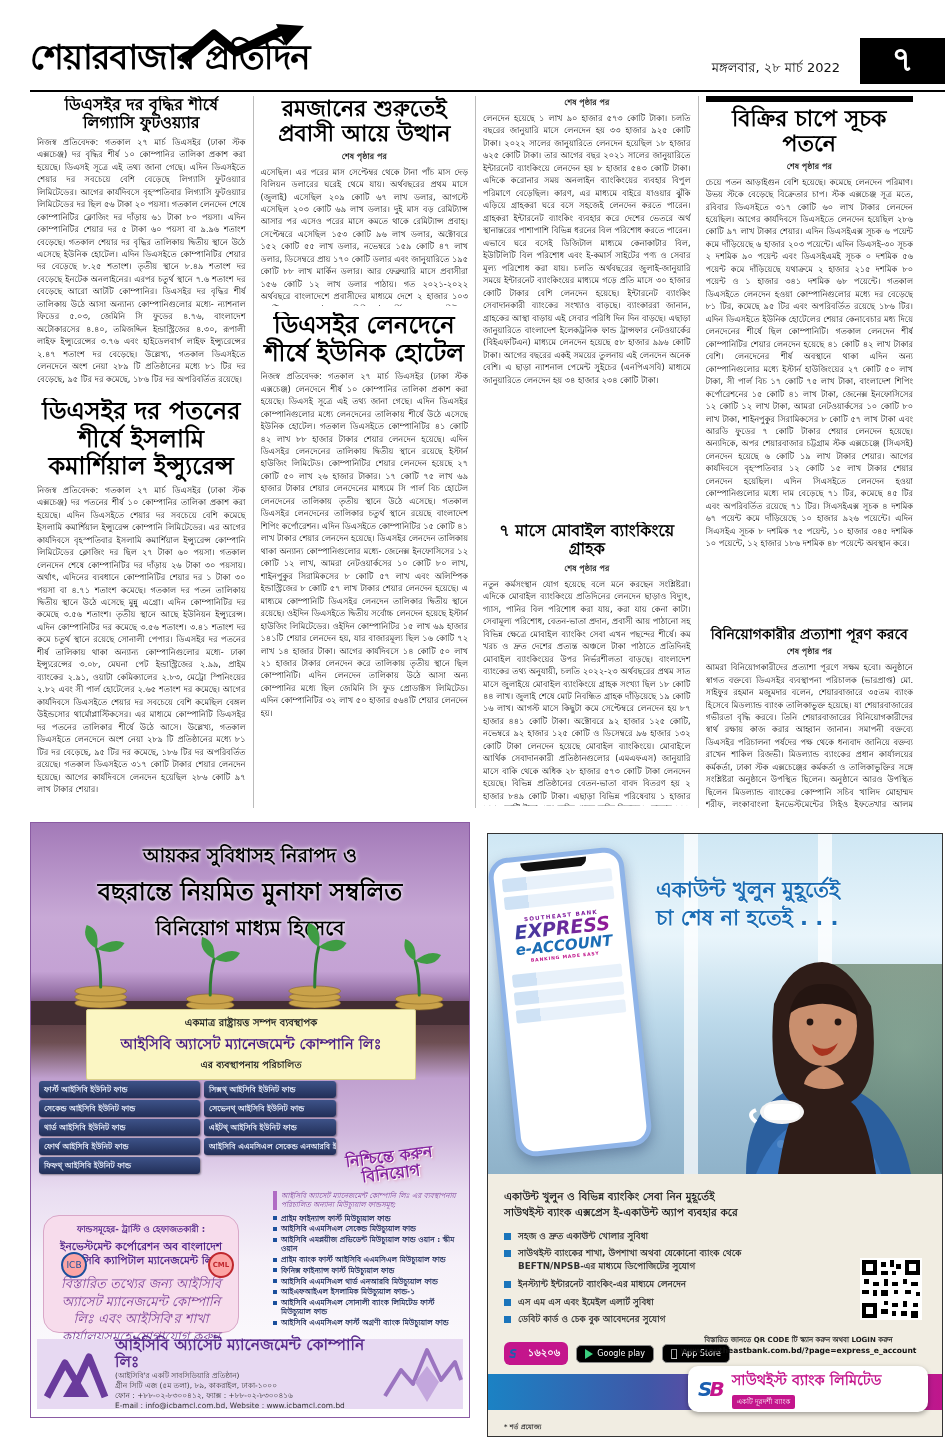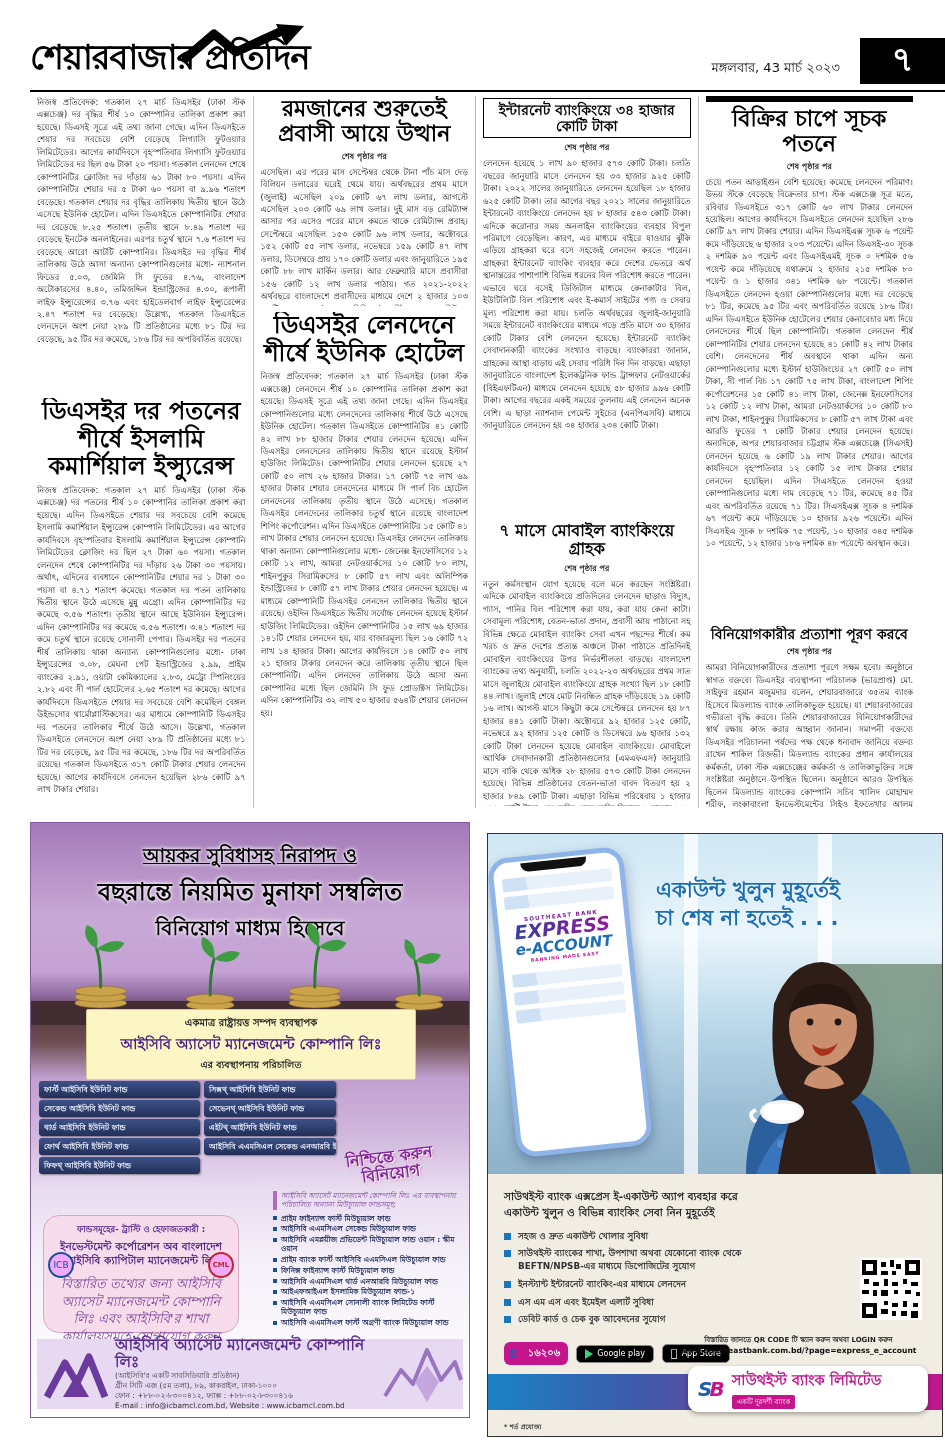--- a/index.html
+++ b/index.html
@@ -34,41 +34,41 @@
   .topbar { height:6px; background:#000; margin-bottom:4px; }
 
   
   .ad { position:absolute; overflow:hidden; }
 
   
   .ad-icb { left:30px; top:822px; width:440px; height:596px; border:1px solid #8a5ba3;
             background:linear-gradient(180deg,#a37ab8 0%, #c8a9d6 16%, #c4a2d4 25%, #8f6aa0 29%,
                        #55383f 32%, #6e4f53 37%, #c0a0cf 43%, #cfb6dc 52%, #e9ddf1 62%, #f6f1f9 74%, #ffffff 100%); }
   .icb-headline { position:absolute; left:0; top:18px; width:100%; text-align:center; color:#000; }
-  .icb-h1 { font-size:19px; font-weight:bold; text-shadow:0 0 3px #fff,0 0 5px #fff;text-decoration:underline; }
+  .icb-h1 { font-size:19px; font-weight:bold; text-shadow:0 0 3px #fff,0 0 5px #fff; }
   .icb-h2 { font-size:24px; font-weight:bold; text-shadow:0 0 3px #fff,0 0 5px #fff; }
   .icb-h3 { font-size:20px; font-weight:bold; text-shadow:0 0 3px #fff,0 0 5px #fff; }
   .icb-plants { position:absolute; left:0; top:92px; width:100%; height:110px; }
   .icb-yellow { position:absolute; left:55px; top:186px; width:330px; background:#fbf6c3; border:1px solid #d8cf8a;
                 text-align:center; padding:5px 6px 6px; border-radius:2px; }
   .icb-ytag { font-size:10px; color:#222; font-weight:bold; }
   .icb-yname { font-size:14.5px; color:#4b1e86; font-weight:bold; margin:1px 0; }
   .icb-ysub { font-size:9.5px; color:#222; font-weight:bold; }
   .icb-funds { position:absolute; left:8px; top:256px; width:424px; display:grid; grid-template-columns:38% 31% 31%; column-gap:4px; }
   .pill { background:linear-gradient(180deg,#3d5288,#222f58); color:#eef2ff; font-size:7.6px; font-weight:bold;
           padding:2px 5px; margin:2px 0; border-radius:3px; box-shadow:1px 1px 2px rgba(0,0,0,.4); white-space:nowrap; overflow:hidden; }
   .icb-badge { position:absolute; right:14px; top:326px; width:130px; text-align:center; transform:rotate(-7deg);
                font-size:16px; font-weight:bold; color:#8424a0; text-shadow:1px 1px 0 #fff,2px 2px 3px #d9b; line-height:1.05; }
   .icb-pink { position:absolute; left:12px; top:392px; width:196px; height:118px; background:#f7dcEC; background:#f7dcec;
               border:1px solid #d9a7c8; border-radius:16px; text-align:center; padding:8px 6px; }
   .icb-trustee-title { font-size:8.5px; color:#5b2d8e; font-weight:bold; line-height:1.3; }
   .icb-trustee-name { font-size:10.5px; color:#4b1e86; font-weight:bold; line-height:1.25; margin-top:5px; }
   .icb-logos { position:absolute; top:36px; left:4px; right:4px; display:flex; justify-content:space-between; }
   .icb-contact { font-size:13px; color:#7a3f97; font-style:italic; margin-top:8px; line-height:1.35; }
-  .circle-logo { width:26px; height:26px; border-radius:50%; background:#f0abfc; display:flex; align-items:center; justify-content:center; }
+  .circle-logo { width:26px; height:26px; border-radius:50%; background:#fca5a5; display:flex; align-items:center; justify-content:center;margin-left:13px; }
   .circle-logo.blue { border:2px solid #1b4f9c; color:#1b4f9c; font-size:9px; }
   .circle-logo.red { border:2px solid #c0272d; color:#c0272d; font-size:7px; font-weight:bold; }
   .icb-ofunds { position:absolute; left:242px; top:368px; width:192px; }
   .icb-ofunds-title { font-size:7.2px; color:#7a3f97; font-style:italic; line-height:1.3; border-left:4px solid #b06cc4;
                       padding-left:4px; margin-bottom:4px; }
   .ofund { display:flex; align-items:flex-start; margin:1.5px 0; }
   .ofund .sq { width:4px; height:4px; background:#1b4f9c; margin:2.5px 4px 0 0; flex:none; }
   .ofund span[data-item] { font-size:7.4px; font-weight:bold; color:#1d2a57; line-height:1.25; }
   .icb-footer { position:absolute; left:6px; right:6px; top:516px; height:70px; background:#e7d9f2; display:flex; align-items:center; }
   .icb-footer-logo { width:78px; flex:none; display:flex; justify-content:center; }
@@ -132,28 +132,29 @@
 <div class="page">
 
   <div class="masthead-row">
     <div class="masthead">
       <svg class="masthead-arrow" width="130" height="44" viewBox="0 0 130 44">
         <polyline points="6,34 34,10 56,28 104,6" fill="none" stroke="#000" stroke-width="9" stroke-linecap="round" stroke-linejoin="round"></polyline>
         <polygon points="96,0 124,2 106,22" fill="#000"></polygon>
       </svg>
       <span class="masthead-title">শেয়ারবাজার প্রতিদিন</span>
     </div>
-    <div class="dateline">মঙ্গলবার, 43 মার্চ ২০২৩</div>
+    <div class="dateline">মঙ্গলবার, ২৮ মার্চ 2022</div>
     <div class="pagenum-box">৭</div>
   </div>
   <div class="header-rule"></div>
 
   <main class="columns">
     <section class="col">
       <article class="article" style="height:296px">
+        <h2 class="headline h-md">ডিএসইর দর বৃদ্ধির শীর্ষে লিগ্যাসি ফুটওয়্যার</h2>
         <p class="body-text">নিজস্ব প্রতিবেদক: গতকাল ২৭ মার্চ ডিএসইর (ঢাকা স্টক এক্সচেঞ্জ) দর বৃদ্ধির শীর্ষ ১০ কোম্পানির তালিকা প্রকাশ করা হয়েছে। ডিএসই সূত্রে এই তথ্য জানা গেছে। এদিন ডিএসইতে শেয়ার দর সবচেয়ে বেশি বেড়েছে লিগ্যাসি ফুটওয়্যার লিমিটেডের। আগের কার্যদিবসে বৃহস্পতিবার লিগ্যাসি ফুটওয়্যার লিমিটেডের দর ছিল ৫৬ টাকা ২০ পয়সা। গতকাল লেনদেন শেষে কোম্পানিটির ক্লোজিং দর দাঁড়ায় ৬১ টাকা ৮০ পয়সা। এদিন কোম্পানিটির শেয়ার দর ৫ টাকা ৬০ পয়সা বা ৯.৯৬ শতাংশ বেড়েছে। গতকাল শেয়ার দর বৃদ্ধির তালিকায় দ্বিতীয় স্থানে উঠে এসেছে ইউনিক হোটেল। এদিন ডিএসইতে কোম্পানিটির শেয়ার দর বেড়েছে ৮.২৫ শতাংশ। তৃতীয় স্থানে ৮.৪৯ শতাংশ দর বেড়েছে ইনটেক অনলাইনের। এরপর চতুর্থ স্থানে ৭.৬ শতাংশ দর বেড়েছে আরো আটটি কোম্পানির। ডিএসইর দর বৃদ্ধির শীর্ষ তালিকায় উঠে আসা অন্যান্য কোম্পানিগুলোর মধ্যে- ন্যাশনাল ফিডের ৫.০৩, জেমিনি সি ফুডের ৪.৭৬, বাংলাদেশ অটোকারসের ৪.৪০, তমিজদ্দিন ইন্ডাস্ট্রিজের ৪.৩০, রূপালী লাইফ ইন্স্যুরেন্সের ৩.৭৬ এবং হাইডেলবার্গ লাইফ ইন্স্যুরেন্সের ২.৪৭ শতাংশ দর বেড়েছে। উল্লেখ্য, গতকাল ডিএসইতে লেনদেনে অংশ নেয়া ২৮৯ টি প্রতিষ্ঠানের মধ্যে ৮১ টির দর বেড়েছে, ৯৫ টির দর কমেছে, ১৮৬ টির দর অপরিবর্তিত রয়েছে।</p>
       </article>
       <article class="article" style="height:406px">
         <h2 class="headline h-xl">ডিএসইর দর পতনের শীর্ষে ইসলামি কমার্শিয়াল ইন্স্যুরেন্স</h2>
         <p class="body-text">নিজস্ব প্রতিবেদক: গতকাল ২৭ মার্চ ডিএসইর (ঢাকা স্টক এক্সচেঞ্জ) দর পতনের শীর্ষ ১০ কোম্পানির তালিকা প্রকাশ করা হয়েছে। এদিন ডিএসইতে শেয়ার দর সবচেয়ে বেশি কমেছে ইসলামি কমার্শিয়াল ইন্স্যুরেন্স কোম্পানি লিমিটেডের। এর আগের কার্যদিবসে বৃহস্পতিবার ইসলামি কমার্শিয়াল ইন্স্যুরেন্স কোম্পানি লিমিটেডের ক্লোজিং দর ছিল ২৭ টাকা ৬০ পয়সা। গতকাল লেনদেন শেষে কোম্পানিটির দর দাঁড়ায় ২৬ টাকা ৩০ পয়সায়। অর্থাৎ, এদিনের ব্যবধানে কোম্পানিটির শেয়ার দর ১ টাকা ৩০ পয়সা বা ৪.৭১ শতাংশ কমেছে। গতকাল দর পতন তালিকায় দ্বিতীয় স্থানে উঠে এসেছে মুন্নু এগ্রো। এদিন কোম্পানিটির দর কমেছে ৩.৫৬ শতাংশ। তৃতীয় স্থানে আছে ইউনিয়ন ইন্স্যুরেন্স। এদিন কোম্পানিটির দর কমেছে ৩.৫৬ শতাংশ। ৩.৪১ শতাংশ দর কমে চতুর্থ স্থানে রয়েছে সোনালী পেপার। ডিএসইর দর পতনের শীর্ষ তালিকায় থাকা অন্যান্য কোম্পানিগুলোর মধ্যে- ঢাকা ইন্স্যুরেন্সের ৩.০৮, মেঘনা পেট ইন্ডাস্ট্রিজের ২.৯৯, প্রাইম ব্যাংকের ২.৯১, ওয়াটা কেমিক্যালের ২.৮৩, মেট্রো স্পিনিংয়ের ২.৮২ এবং সী পার্ল হোটেলের ২.৬৫ শতাংশ দর কমেছে। আগের কার্যদিবসে ডিএসইতে শেয়ার দর সবচেয়ে বেশি কমেছিল বেঙ্গল উইন্ডসোর থার্মোপ্লাস্টিকসের। এর মাধ্যমে কোম্পানিটি ডিএসইর দর পতনের তালিকার শীর্ষে উঠে আসে। উল্লেখ্য, গতকাল ডিএসইতে লেনদেনে অংশ নেয়া ২৮৯ টি প্রতিষ্ঠানের মধ্যে ৮১ টির দর বেড়েছে, ৯৫ টির দর কমেছে, ১৮৬ টির দর অপরিবর্তিত রয়েছে। গতকাল ডিএসইতে ৩১৭ কোটি টাকার শেয়ার লেনদেন হয়েছে। আগের কার্যদিবসে লেনদেন হয়েছিল ২৮৬ কোটি ৯৭ লাখ টাকার শেয়ার।</p>
       </article>
     </section>
 
     <section class="col">
       <article class="article" style="height:210px">
@@ -162,21 +163,20 @@
         <p class="body-text">এসেছিল। এর পরের মাস সেপ্টেম্বর থেকে টানা পাঁচ মাস দেড় বিলিয়ন ডলারের ঘরেই থেমে যায়। অর্থবছরের প্রথম মাসে (জুলাই) এসেছিল ২০৯ কোটি ৬৭ লাখ ডলার, আগস্টে এসেছিল ২০৩ কোটি ৬৯ লাখ ডলার। দুই মাস বড় রেমিট্যান্স আসার পর এসেও পরের মাসে কমতে থাকে রেমিট্যান্স প্রবাহ। সেপ্টেম্বরে এসেছিল ১৫৩ কোটি ৯৬ লাখ ডলার, অক্টোবরে ১৫২ কোটি ৫৫ লাখ ডলার, নভেম্বরে ১৫৯ কোটি ৪৭ লাখ ডলার, ডিসেম্বরে প্রায় ১৭০ কোটি ডলার এবং জানুয়ারিতে ১৯৫ কোটি ৮৮ লাখ মার্কিন ডলার। আর ফেব্রুয়ারি মাসে প্রবাসীরা ১৫৬ কোটি ১২ লাখ ডলার পাঠায়। গত ২০২১-২০২২ অর্থবছরে বাংলাদেশে প্রবাসীদের মাধ্যমে দেশে ২ হাজার ১০৩ কোটি ১৭ লাখ (২১.০৩ বিলিয়ন) মার্কিন ডলার রেমিট্যান্স এসেছিল। এটি তার আগের অর্থবছরের চেয়ে ১৫ দশমিক ১২ শতাংশ কম। ২০২০-২০২১ অর্থবছরে ২ হাজার ৪৭৭ কোটি ৭৭ লাখ (২৪ দশমিক ৭৭ বিলিয়ন) ডলারের রেমিট্যান্স এসেছিল।</p>
       </article>
       <article class="article" style="height:492px">
         <h2 class="headline h-xl">ডিএসইর লেনদেনে শীর্ষে ইউনিক হোটেল</h2>
         <p class="body-text">নিজস্ব প্রতিবেদক: গতকাল ২৭ মার্চ ডিএসইর (ঢাকা স্টক এক্সচেঞ্জ) লেনদেনে শীর্ষ ১০ কোম্পানির তালিকা প্রকাশ করা হয়েছে। ডিএসই সূত্রে এই তথ্য জানা গেছে। এদিন ডিএসইর কোম্পানিগুলোর মধ্যে লেনদেনের তালিকায় শীর্ষে উঠে এসেছে ইউনিক হোটেল। গতকাল ডিএসইতে কোম্পানিটির ৪১ কোটি ৪২ লাখ ৮৮ হাজার টাকার শেয়ার লেনদেন হয়েছে। এদিন ডিএসইর লেনদেনের তালিকায় দ্বিতীয় স্থানে রয়েছে ইস্টার্ন হাউজিং লিমিটেড। কোম্পানিটির শেয়ার লেনদেন হয়েছে ২৭ কোটি ৫০ লাখ ২৬ হাজার টাকার। ১৭ কোটি ৭৫ লাখ ৬৯ হাজার টাকার শেয়ার লেনদেনের মাধ্যমে সি পার্ল বিচ হোটেল লেনদেনের তালিকায় তৃতীয় স্থানে উঠে এসেছে। গতকাল ডিএসইর লেনদেনের তালিকার চতুর্থ স্থানে রয়েছে বাংলাদেশ শিপিং কর্পোরেশন। এদিন ডিএসইতে কোম্পানিটির ১৫ কোটি ৪১ লাখ টাকার শেয়ার লেনদেন হয়েছে। ডিএসইর লেনদেন তালিকায় থাকা অন্যান্য কোম্পানিগুলোর মধ্যে- জেনেক্স ইনফোসিসের ১২ কোটি ১২ লাখ, আমরা নেটওয়ার্কসের ১০ কোটি ৮০ লাখ, শাইনপুকুর সিরামিকসের ৮ কোটি ৫৭ লাখ এবং অলিম্পিক ইন্ডাস্ট্রিজের ৮ কোটি ৫৭ লাখ টাকার শেয়ার লেনদেন হয়েছে। এ মাধ্যমে কোম্পানিটি ডিএসইর লেনদেন তালিকার দ্বিতীয় স্থানে রয়েছে। ওইদিন ডিএসইতে দ্বিতীয় সর্বোচ্চ লেনদেন হয়েছে ইস্টার্ন হাউজিং লিমিটেডের। ওইদিন কোম্পানিটির ১৫ লাখ ৬৯ হাজার ১৪১টি শেয়ার লেনদেন হয়, যার বাজারমূল্য ছিল ১৬ কোটি ৭২ লাখ ১৪ হাজার টাকা। আগের কার্যদিবসে ১৪ কোটি ৫০ লাখ ২১ হাজার টাকার লেনদেন করে তালিকায় তৃতীয় স্থানে ছিল কোম্পানিটি। এদিন লেনদেন তালিকায় উঠে আসা অন্য কোম্পানির মধ্যে ছিল জেমিনি সি ফুড প্রোডাক্টস লিমিটেড। এদিন কোম্পানিটির ৩২ লাখ ৫০ হাজার ৫৬৪টি শেয়ার লেনদেন হয়।</p>
       </article>
     </section>
 
     <section class="col">
       <article class="article" style="height:420px">
-        <h2 class="headline h-sm boxed">ইন্টারনেট ব্যাংকিংয়ে ৩৪ হাজার কোটি টাকা</h2>
         <div class="kicker">শেষ পৃষ্ঠার পর</div>
         <p class="body-text">লেনদেন হয়েছে ১ লাখ ৯০ হাজার ৫৭৩ কোটি টাকা। চলতি বছরের জানুয়ারি মাসে লেনদেন হয় ৩৩ হাজার ৯২৫ কোটি টাকা। ২০২২ সালের জানুয়ারিতে লেনদেন হয়েছিল ১৮ হাজার ৬২৫ কোটি টাকা। তার আগের বছর ২০২১ সালের জানুয়ারিতে ইন্টারনেট ব্যাংকিংয়ে লেনদেন হয় ৮ হাজার ৫৪৩ কোটি টাকা। এদিকে করোনার সময় অনলাইন ব্যাংকিংয়ের ব্যবহার বিপুল পরিমাণে বেড়েছিল। কারণ, এর মাধ্যমে বাইরে যাওয়ার ঝুঁকি এড়িয়ে গ্রাহকরা ঘরে বসে সহজেই লেনদেন করতে পারেন। গ্রাহকরা ইন্টারনেট ব্যাংকিং ব্যবহার করে দেশের ভেতরে অর্থ স্থানান্তরের পাশাপাশি বিভিন্ন ধরনের বিল পরিশোধ করতে পারেন। এভাবে ঘরে বসেই ডিজিটাল মাধ্যমে কেনাকাটার বিল, ইউটিলিটি বিল পরিশোধ এবং ই-কমার্স সাইটের পণ্য ও সেবার মূল্য পরিশোধ করা যায়। চলতি অর্থবছরের জুলাই-জানুয়ারি সময়ে ইন্টারনেট ব্যাংকিংয়ের মাধ্যমে গড়ে প্রতি মাসে ৩০ হাজার কোটি টাকার বেশি লেনদেন হয়েছে। ইন্টারনেট ব্যাংকিং সেবাদানকারী ব্যাংকের সংখ্যাও বাড়ছে। ব্যাংকাররা জানান, গ্রাহকের আস্থা বাড়ায় এই সেবার পরিধি দিন দিন বাড়ছে। এছাড়া জানুয়ারিতে বাংলাদেশ ইলেকট্রনিক ফান্ড ট্রান্সফার নেটওয়ার্কের (বিইএফটিএন) মাধ্যমে লেনদেন হয়েছে ৫৮ হাজার ৯৯৬ কোটি টাকা। আগের বছরের একই সময়ের তুলনায় এই লেনদেন অনেক বেশি। এ ছাড়া ন্যাশনাল পেমেন্ট সুইচের (এনপিএসবি) মাধ্যমে জানুয়ারিতে লেনদেন হয় ৩৪ হাজার ২৩৪ কোটি টাকা।</p>
       </article>
       <article class="article" style="height:284px">
         <h2 class="headline h-md">৭ মাসে মোবাইল ব্যাংকিংয়ে গ্রাহক</h2>
         <div class="kicker">শেষ পৃষ্ঠার পর</div>
         <p class="body-text">নতুন কর্মসংস্থান যোগ হয়েছে বলে মনে করছেন সংশ্লিষ্টরা। এদিকে মোবাইল ব্যাংকিংয়ে প্রতিদিনের লেনদেন ছাড়াও বিদ্যুৎ, গ্যাস, পানির বিল পরিশোধ করা যায়, করা যায় কেনা কাটা। সেবামূল্য পরিশোধ, বেতন-ভাতা প্রদান, প্রবাসী আয় পাঠানো সহ বিভিন্ন ক্ষেত্রে মোবাইল ব্যাংকিং সেবা এখন পছন্দের শীর্ষে। কম খরচ ও দ্রুত দেশের প্রত্যন্ত অঞ্চলে টাকা পাঠাতে প্রতিদিনই মোবাইল ব্যাংকিংয়ের উপর নির্ভরশীলতা বাড়ছে। বাংলাদেশ ব্যাংকের তথ্য অনুযায়ী, চলতি ২০২২-২৩ অর্থবছরের প্রথম সাত মাসে জুলাইয়ে মোবাইল ব্যাংকিংয়ে গ্রাহক সংখ্যা ছিল ১৮ কোটি ৪৪ লাখ। জুলাই শেষে মোট নিবন্ধিত গ্রাহক দাঁড়িয়েছে ১৯ কোটি ১৬ লাখ। আগস্ট মাসে কিছুটা কমে সেপ্টেম্বরে লেনদেন হয় ৮৭ হাজার ৪৪১ কোটি টাকা। অক্টোবরে ৯২ হাজার ১২৫ কোটি, নভেম্বরে ৯২ হাজার ১২৫ কোটি ও ডিসেম্বরে ৯৬ হাজার ১৩২ কোটি টাকা লেনদেন হয়েছে মোবাইল ব্যাংকিংয়ে। মোবাইলে আর্থিক সেবাদানকারী প্রতিষ্ঠানগুলোর (এমএফএস) জানুয়ারি মাসে বাকি থেকে অধিক ২৮ হাজার ৫৭৩ কোটি টাকা লেনদেন হয়েছে। বিভিন্ন প্রতিষ্ঠানের বেতন-ভাতা বাবদ বিতরণ হয় ২ হাজার ৮৪৯ কোটি টাকা। এছাড়া বিভিন্ন পরিষেবায় ১ হাজার ৯১১ কোটি টাকা এবং ব্যক্তি থেকে ব্যক্তি হিসাবে ৮ হাজার ৭৭২ কোটি টাকা লেনদেন হয়। বাংলাদেশ ব্যাংক ২০১০ সালে মোবাইল ব্যাংকিং কার্যক্রম চালু করে। ২০১১ সালের ৩১ মার্চ বেসরকারি খাতের ডাচ্-বাংলা ব্যাংকের মাধ্যমে দেশে প্রথম মোবাইল ফাইন্যান্সিয়াল সার্ভিসেস যাত্রা শুরু হয়। এর পরই ব্র্যাক ব্যাংকের সহযোগী প্রতিষ্ঠান হিসেবে মোবাইল ব্যাংকিংসেবা চালু করে বিকাশ।</p>
       </article>
     </section>
 
@@ -371,22 +371,22 @@
         <div class="phone-row"></div>
         <div class="phone-row"></div>
       </div>
       <div class="seb-headline">
         <div>একাউন্ট খুলুন মুহূর্তেই</div>
         <div>চা শেষ না হতেই . . .</div>
       </div>
     </div>
 
     <div class="seb-body">
+      <div class="seb-bh">একাউন্ট খুলুন ও বিভিন্ন ব্যাংকিং সেবা নিন মুহূর্তেই</div>
       <div class="seb-bh">সাউথইস্ট ব্যাংক এক্সপ্রেস ই-একাউন্ট অ্যাপ ব্যবহার করে</div>
-      <div class="seb-bh">একাউন্ট খুলুন ও বিভিন্ন ব্যাংকিং সেবা নিন মুহূর্তেই</div>
       <div class="seb-bullets">
           <div class="bullet">
             <span class="sq"></span>
             <span data-item="">সহজ ও দ্রুত একাউন্ট খোলার সুবিধা</span>
           </div>
           <div class="bullet">
             <span class="sq"></span>
             <span data-item="">সাউথইস্ট ব্যাংকের শাখা, উপশাখা অথবা যেকোনো ব্যাংক থেকে BEFTN/NPSB-এর মাধ্যমে ডিপোজিটের সুযোগ</span>
           </div>
           <div class="bullet">

